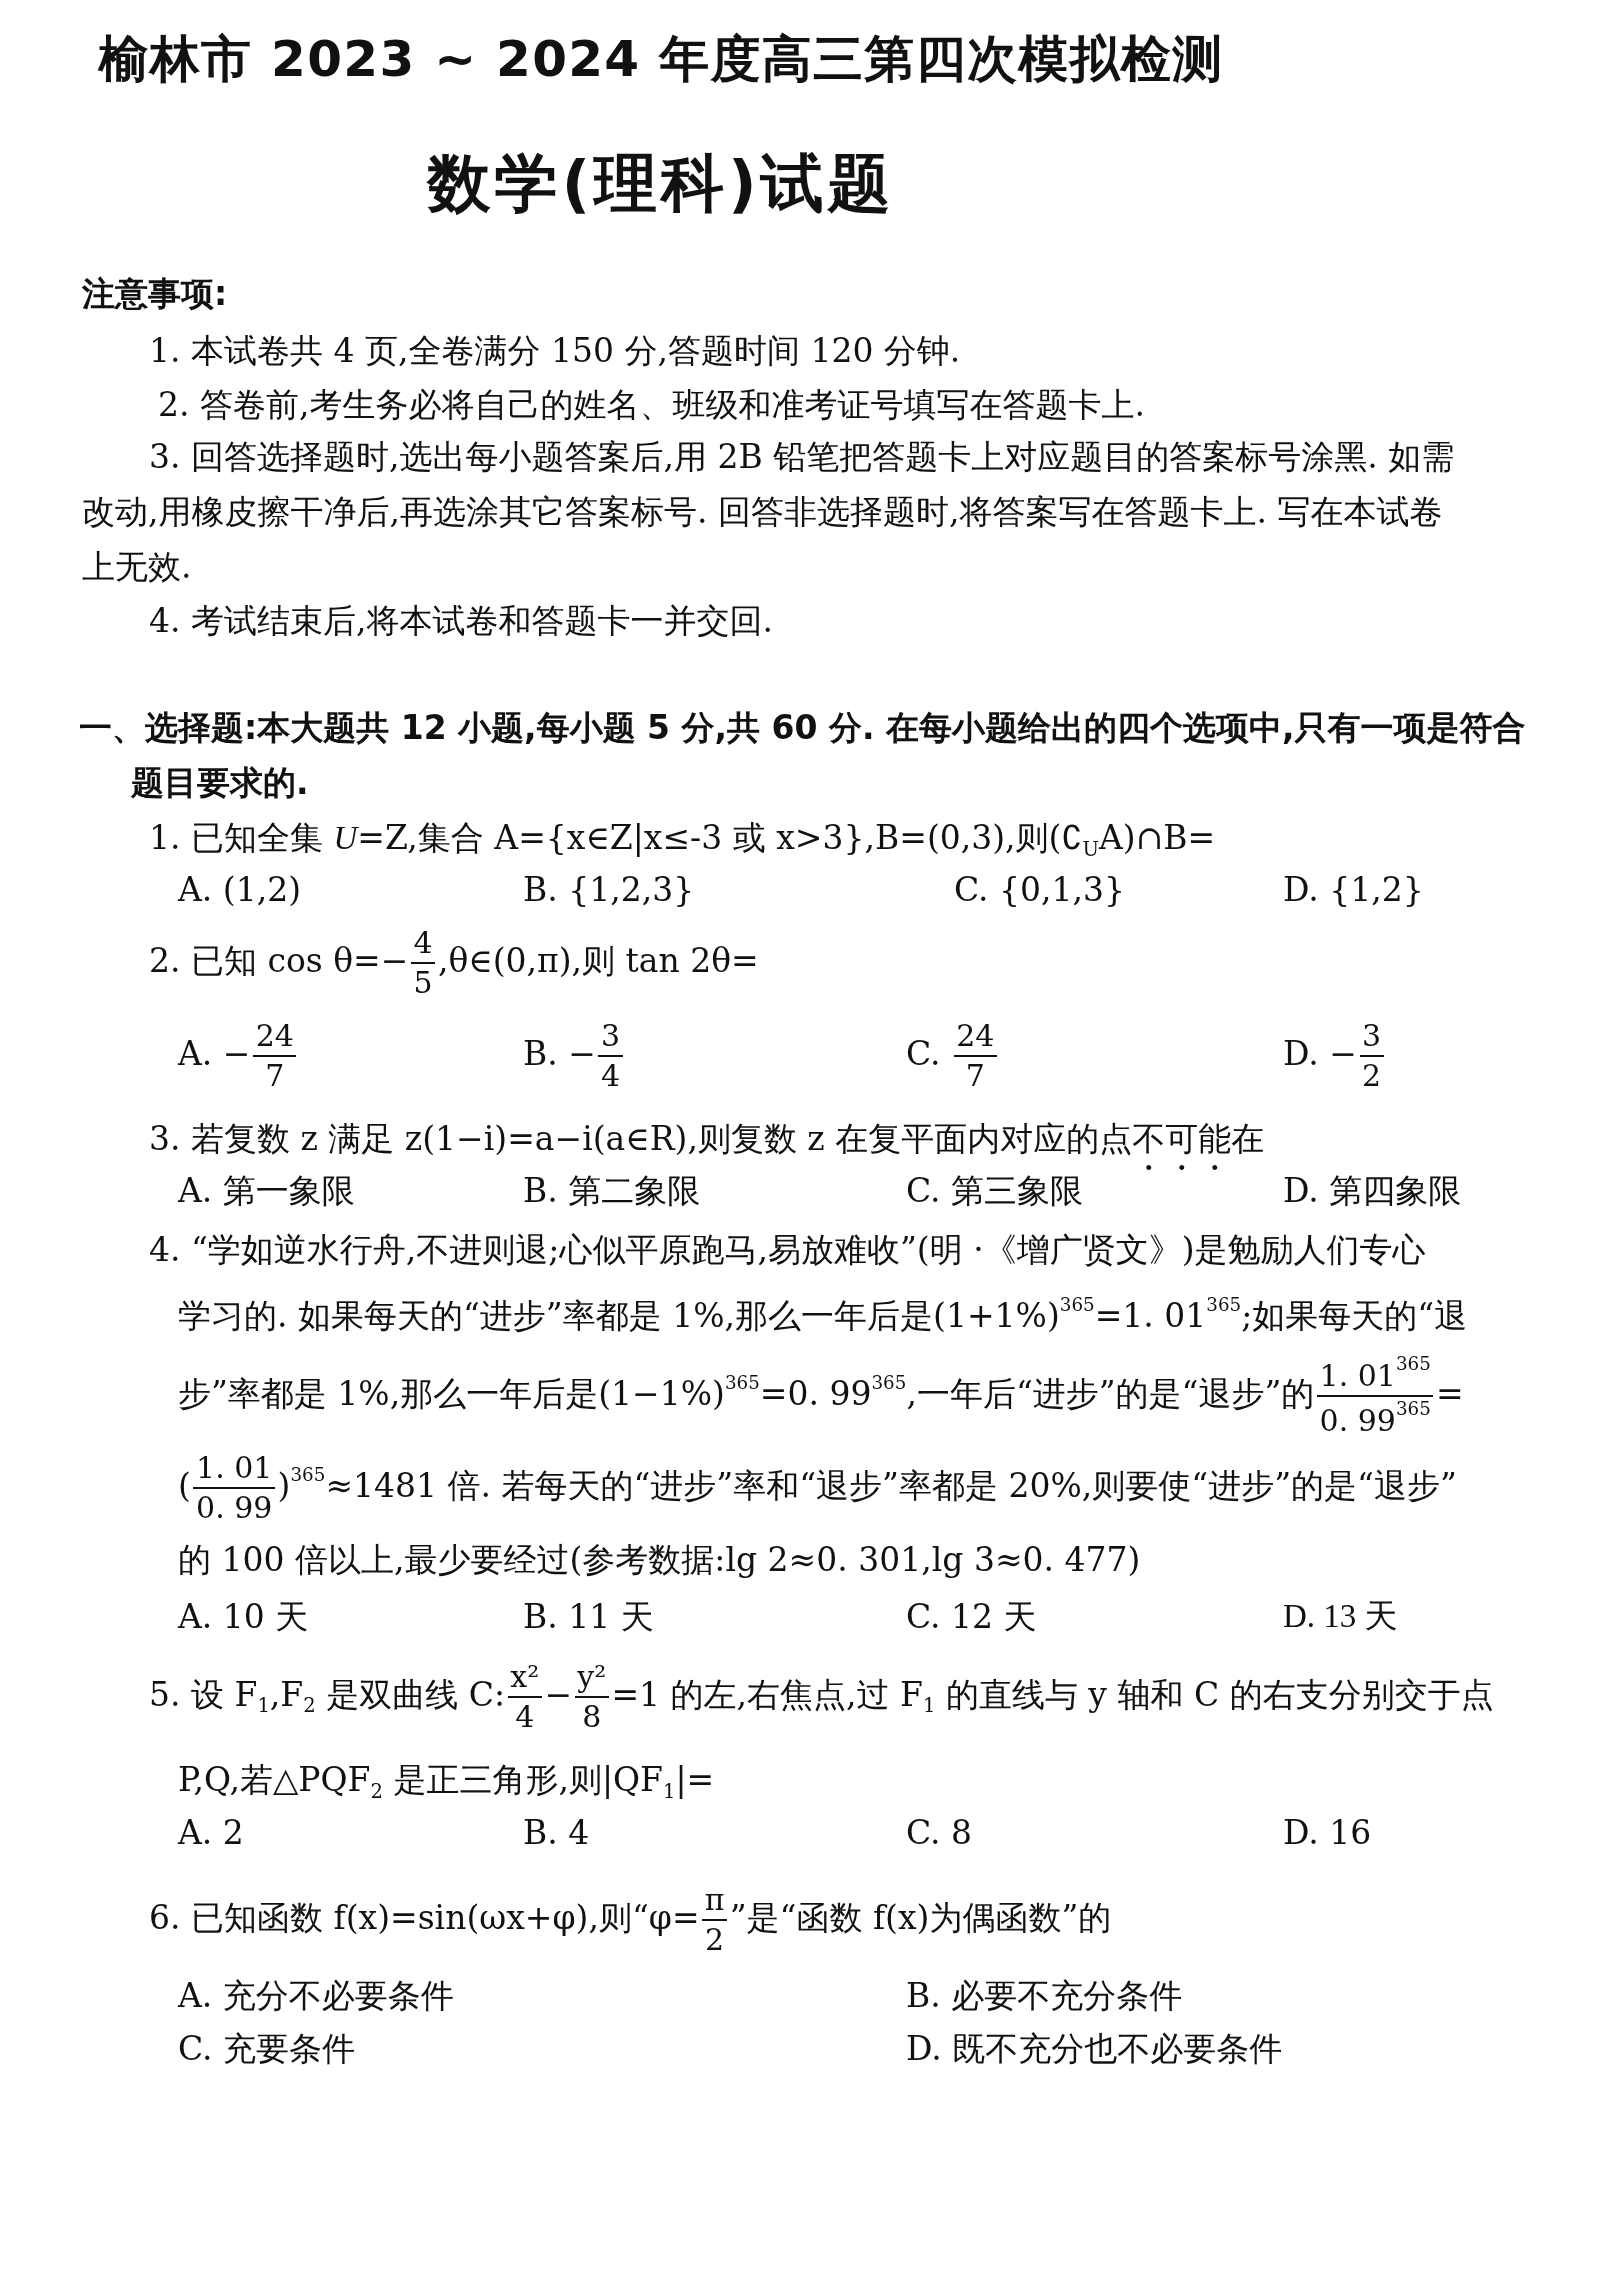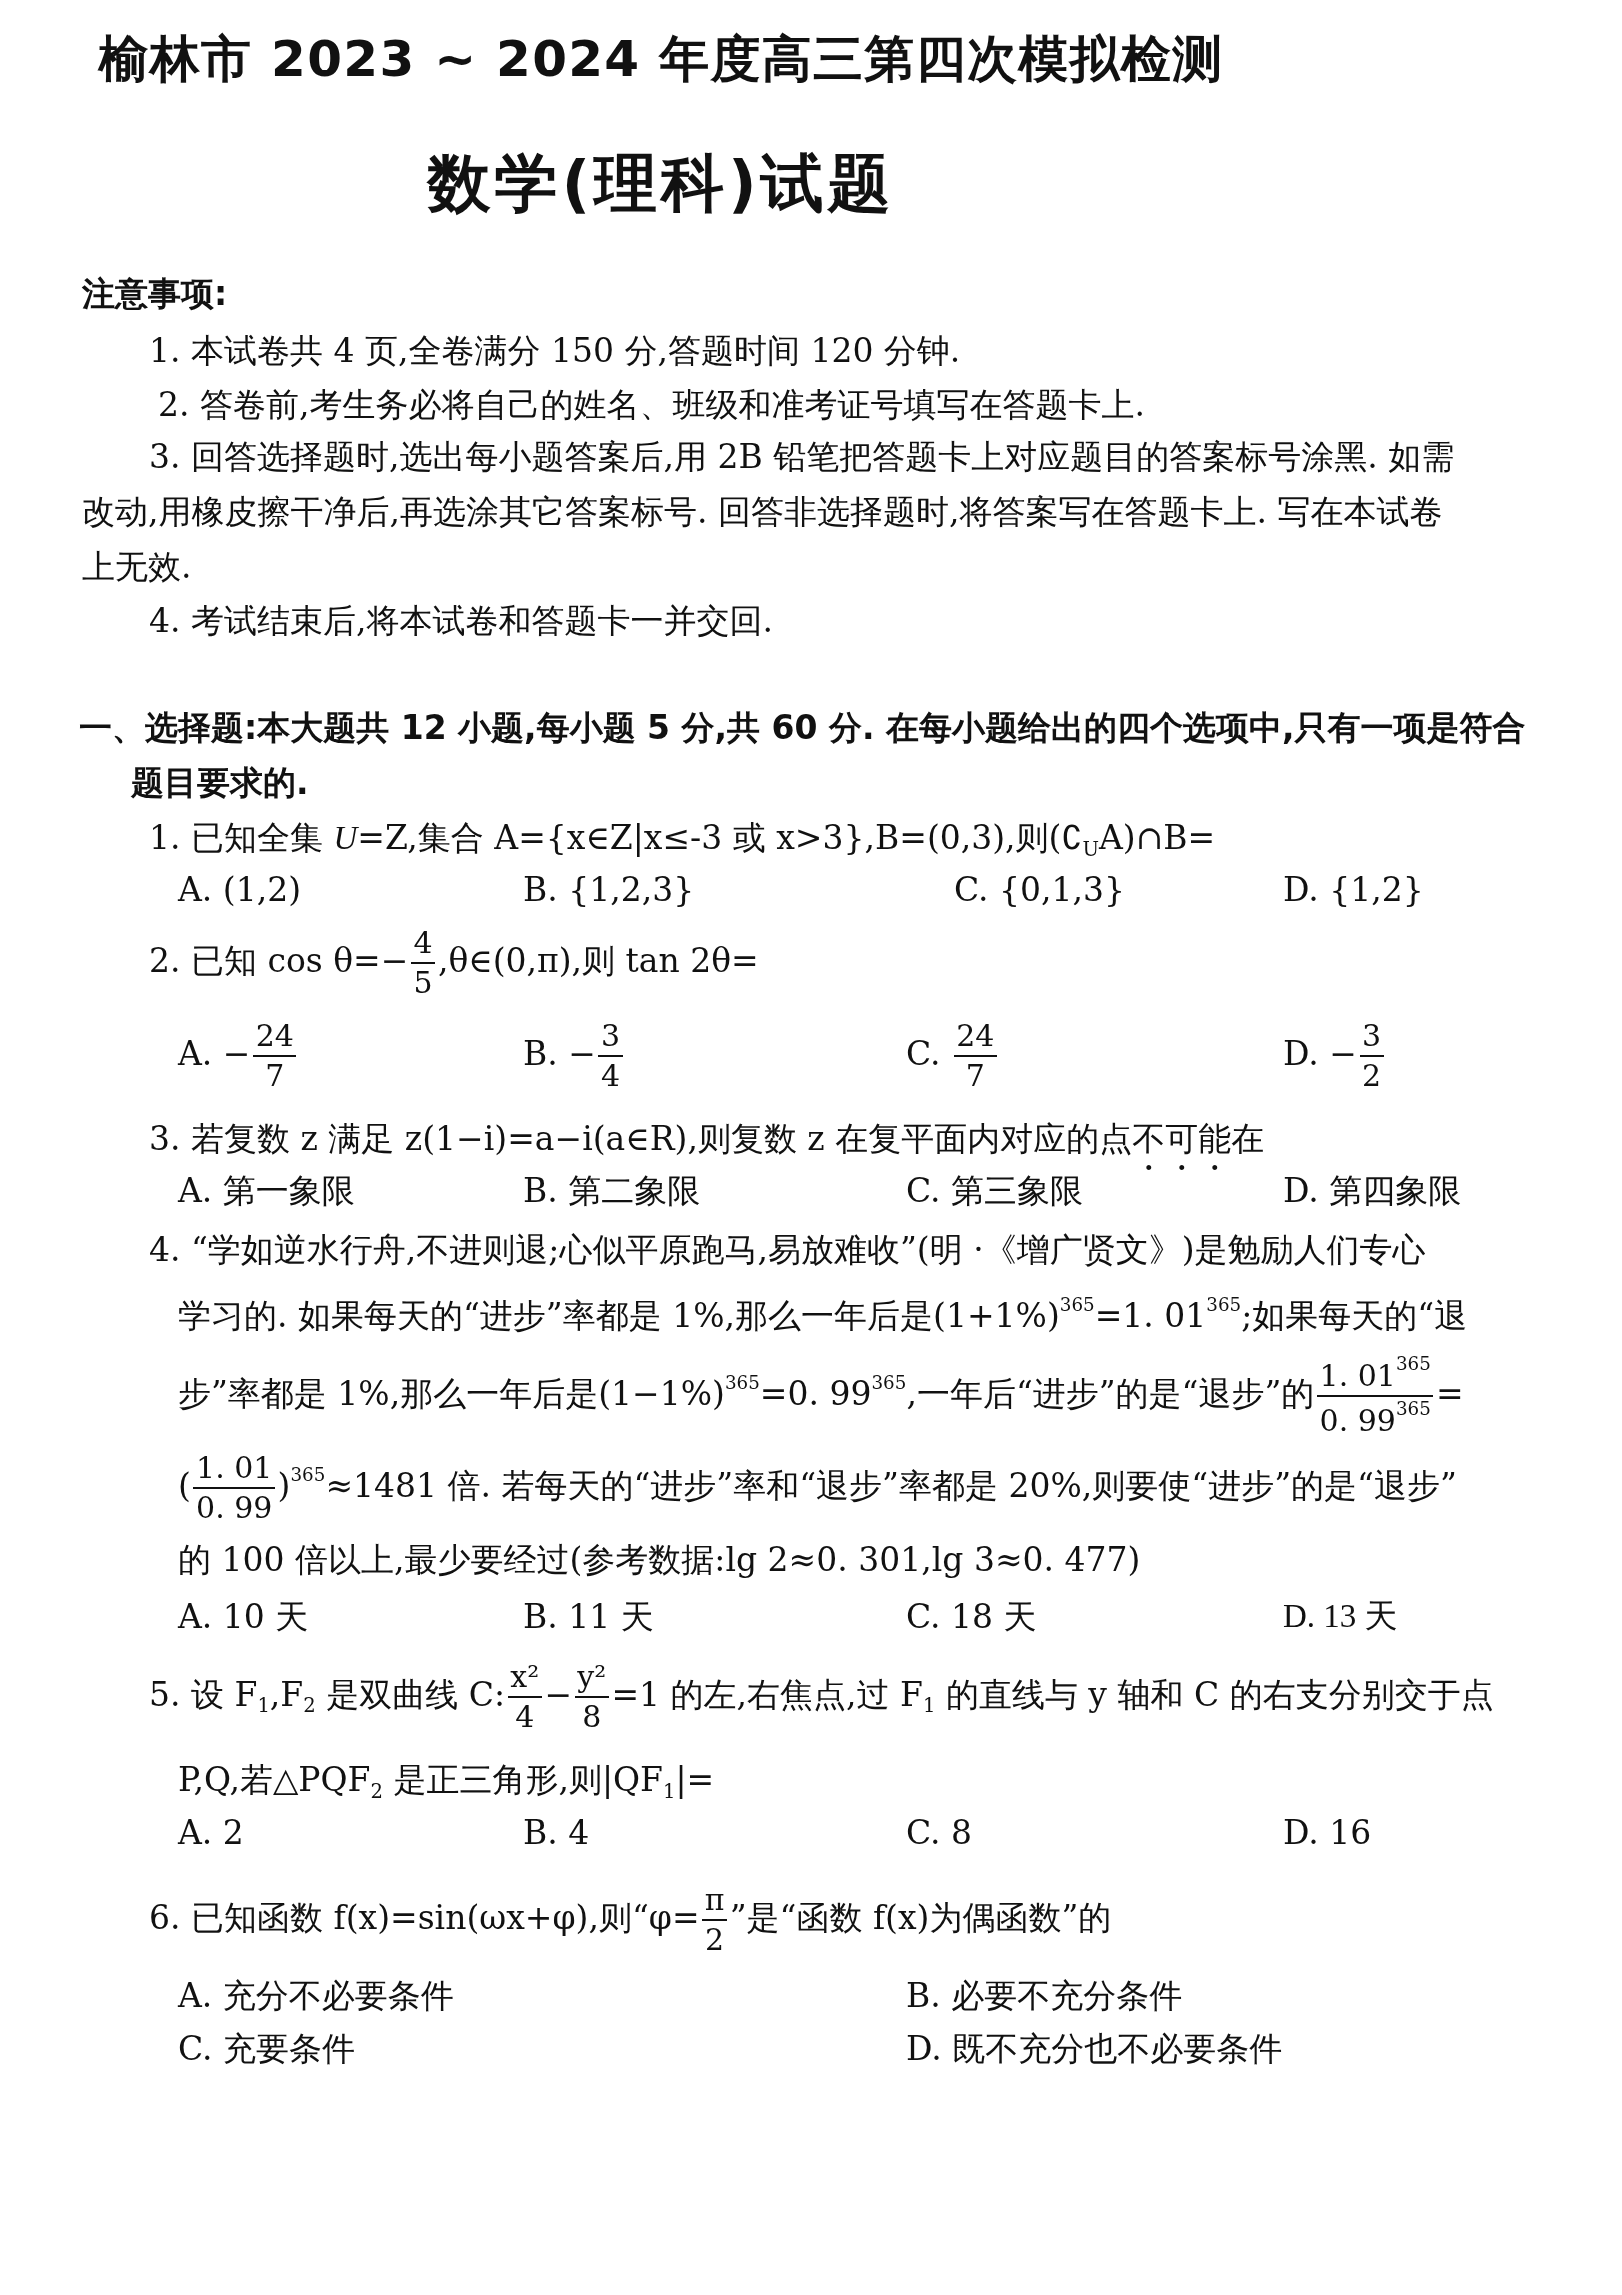--- a/index.html
+++ b/index.html
@@ -108,21 +108,21 @@
 </div>
 <div class="abs body-text" style="left:178px; top:1453px;">
   (<span class="frac">
       <span class="num">1. 01</span>
       <span class="den">0. 99</span>
     </span>)<sup class="e">365</sup><span>≈1481 倍. 若每天的“进步”率和“退步”率都是 20%,则要使“进步”的是“退步”</span>
 </div>
 <div class="abs body-text" style="left:178px; top:1540px;">的 100 倍以上,最少要经过(参考数据:lg 2≈0. 301,lg 3≈0. 477)</div>
 <div class="abs opt" style="left:178px; top:1597px;">A. 10 天</div>
 <div class="abs opt" style="left:523px; top:1597px;">B. 11 天</div>
-<div class="abs opt" style="left:906px; top:1597px;">C. 18 天</div>
+<div class="abs opt" style="left:906px; top:1597px;">C. 12 天</div>
 <div class="abs opt" style="left:1283px; top:1597px;font-family:Liberation Serif, serif;">D. 13 天</div>
 
 <div class="abs body-text" style="left:149px; top:1662px;">
   <span>5. 设 F</span><sub class="s">1</sub><span>,F</span><sub class="s">2</sub><span> 是双曲线 C:</span><span class="frac">
       <span class="num">x²</span>
       <span class="den">4</span>
     </span>−<span class="frac">
       <span class="num">y²</span>
       <span class="den">8</span>
     </span><span>=1 的左,右焦点,过 F</span><sub class="s">1</sub><span> 的直线与 y 轴和 C 的右支分别交于点</span>

